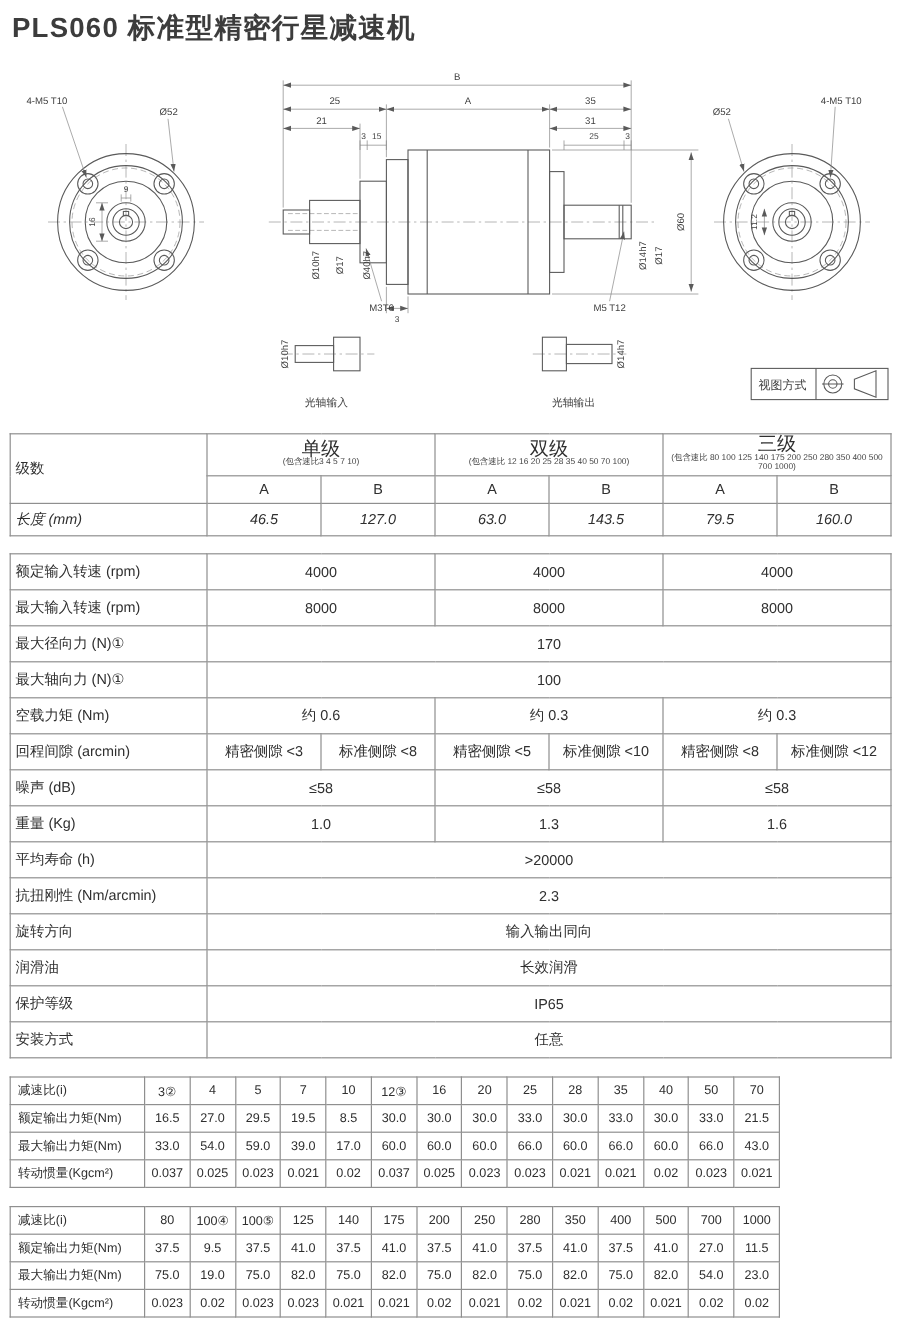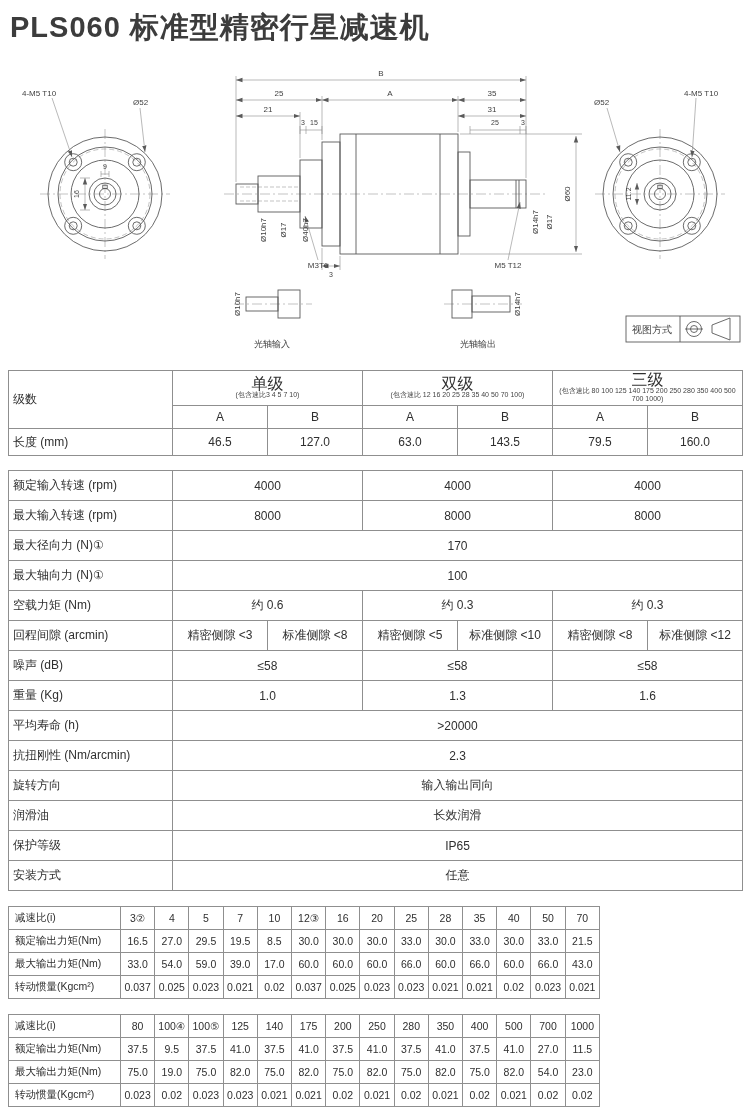--- a/index.html
+++ b/index.html
@@ -1,35 +1,35 @@
 <!DOCTYPE html>
 <html><head>
 <meta charset="utf-8">
 <style>
   html,body { margin:0; padding:0; background:#ffffff; }
   body { font-family:"Liberation Sans", sans-serif; color:#2f2f2f; }
   .page { position:relative; width:750px; height:1107px; background:#fff; overflow:hidden; }
-  .title { font-size:29px; font-weight:bold; color:#3c3c3c; margin:8px 0 0 10px; letter-spacing:1px; }
+  .title { font-size:23px; font-weight:bold; color:#3c3c3c; margin:8px 0 0 10px; letter-spacing:1px; }
   svg.drawing { display:block; margin-top:2px; }
   svg text { font-family:"Liberation Sans", sans-serif; fill:#3f3f3f; }
   .dim  { font-size:8px; }
   .dimS { font-size:7px; }
   .cap  { font-size:9px; }
   .vbox { font-size:10px; }
 
   .tables { margin:8px 8px 0 8px; }
-  table { border-collapse:collapse; table-layout:fixed; width:592px; }
+  table { border-collapse:collapse; table-layout:fixed; width:642px; }
   .spec th, .spec td { border:1px solid #8f8f8f; height:27px; text-align:center;
         font-weight:normal; font-size:12px; padding:1px 3px; overflow:hidden; }
   .spec .rl { text-align:left; padding-left:4px; }
   .spec .stage .sname  { display:block; font-size:16px; line-height:14px; }
   .spec .stage .sratios{ display:block; font-size:7px; line-height:8px; color:#444; }
   .hdr1 th, .hdr1 td { height:32px; }
   .hdr2 td { height:20px; }
-  .lenrow th, .lenrow td { height:24px; }
+  .lenrow th, .lenrow td { height:24px;font-style:italic; }
   .tgap  { height:14px; }
   .tgap2 { height:15px; }
   .ratio th, .ratio td { border:1px solid #8f8f8f; height:22px; text-align:center;
         font-weight:normal; font-size:10.5px; padding:0 1px; overflow:hidden; }
   .ratio .rl { text-align:left; padding-left:6px; }
 </style>
 </head>
 <body>
 
 <div class="page">

